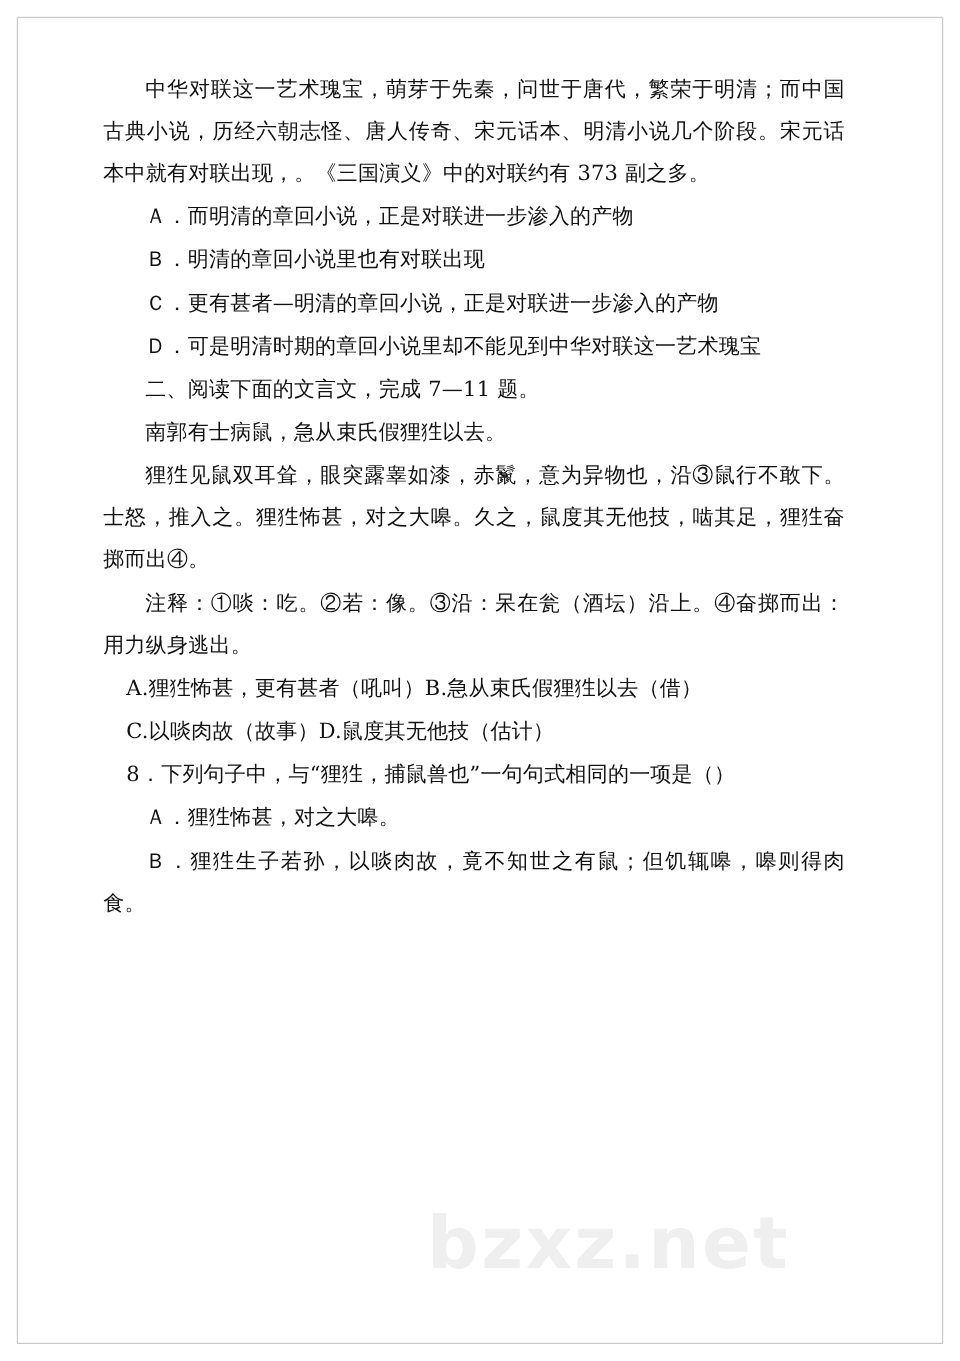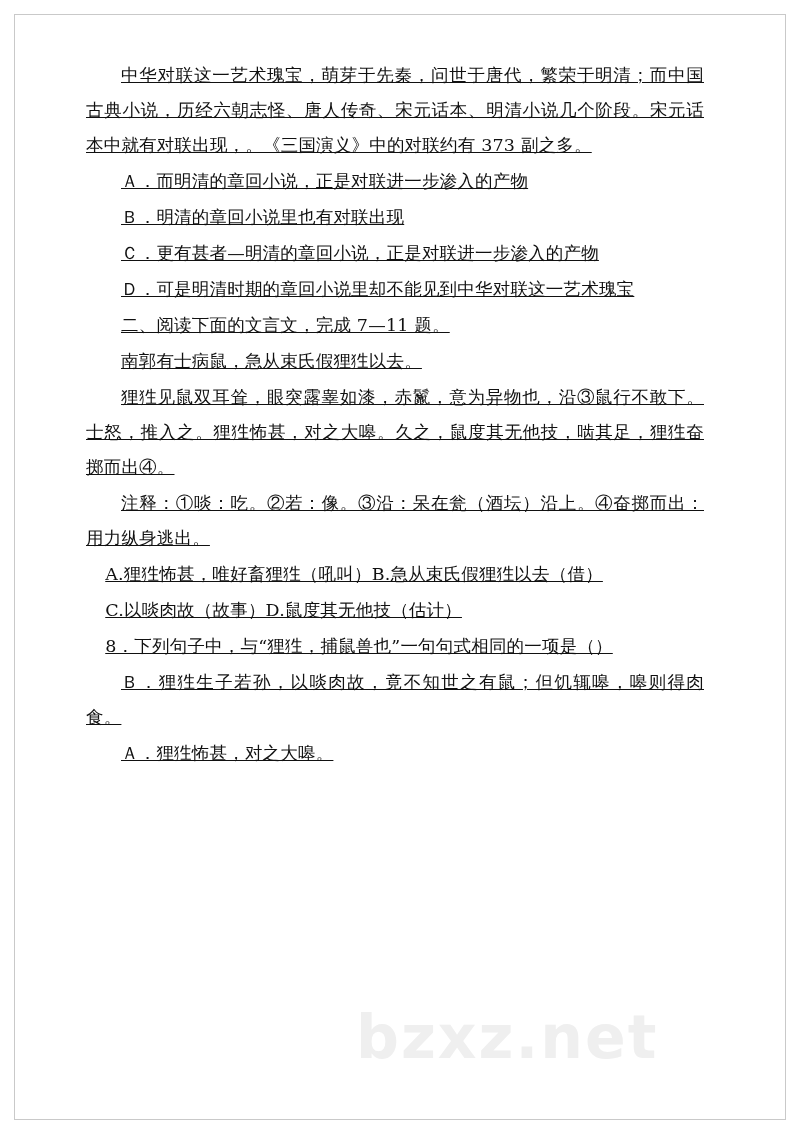--- a/index.html
+++ b/index.html
@@ -34,21 +34,20 @@
     top: 58px;
     width: 618px;
   }
   .para {
     font-size: 17.5px;
     line-height: 35px;
     text-align: justify;
     margin: 0 0 1px 0;
     letter-spacing: 0.2px;
     white-space: pre-wrap;
-    text-decoration: underline;
   }
   .indent {
     text-indent: 2em;
   }
   .indent-1 {
     text-indent: 1.1em;
   }
   .watermark {
     position: absolute;
     left: 356px;
@@ -71,21 +70,21 @@
   <div class="content">
     <p class="para indent">中华对联这一艺术瑰宝，萌芽于先秦，问世于唐代，繁荣于明清；而中国古典小说，历经六朝志怪、唐人传奇、宋元话本、明清小说几个阶段。宋元话本中就有对联出现，。《三国演义》中的对联约有 373 副之多。</p>
     <p class="para indent">Ａ．而明清的章回小说，正是对联进一步渗入的产物</p>
     <p class="para indent">Ｂ．明清的章回小说里也有对联出现</p>
     <p class="para indent">Ｃ．更有甚者—明清的章回小说，正是对联进一步渗入的产物</p>
     <p class="para indent">Ｄ．可是明清时期的章回小说里却不能见到中华对联这一艺术瑰宝</p>
     <p class="para indent">二、阅读下面的文言文，完成 7—11 题。</p>
     <p class="para indent">南郭有士病鼠，急从束氏假狸狌以去。</p>
     <p class="para indent">狸狌见鼠双耳耸，眼突露睾如漆，赤鬣，意为异物也，沿③鼠行不敢下。士怒，推入之。狸狌怖甚，对之大嗥。久之，鼠度其无他技，啮其足，狸狌奋掷而出④。</p>
     <p class="para indent">注释：①啖：吃。②若：像。③沿：呆在瓮（酒坛）沿上。④奋掷而出：用力纵身逃出。</p>
-    <p class="para indent-1">A.狸狌怖甚，唯好畜狸狌（吼叫）B.急从束氏假狸狌以去（借）</p>
+    <p class="para indent-1">A.狸狌怖甚，更有甚者（吼叫）B.急从束氏假狸狌以去（借）</p>
     <p class="para indent-1">C.以啖肉故（故事）D.鼠度其无他技（估计）</p>
     <p class="para indent-1">8．下列句子中，与“狸狌，捕鼠兽也”一句句式相同的一项是（）</p>
+    <p class="para indent">Ａ．狸狌怖甚，对之大嗥。</p>
     <p class="para indent">Ｂ．狸狌生子若孙，以啖肉故，竟不知世之有鼠；但饥辄嗥，嗥则得肉食。</p>
-    <p class="para indent">Ａ．狸狌怖甚，对之大嗥。</p>
   </div>
 
   <div class="watermark">bzxz.net</div>
 </div>
 
 </body></html>

